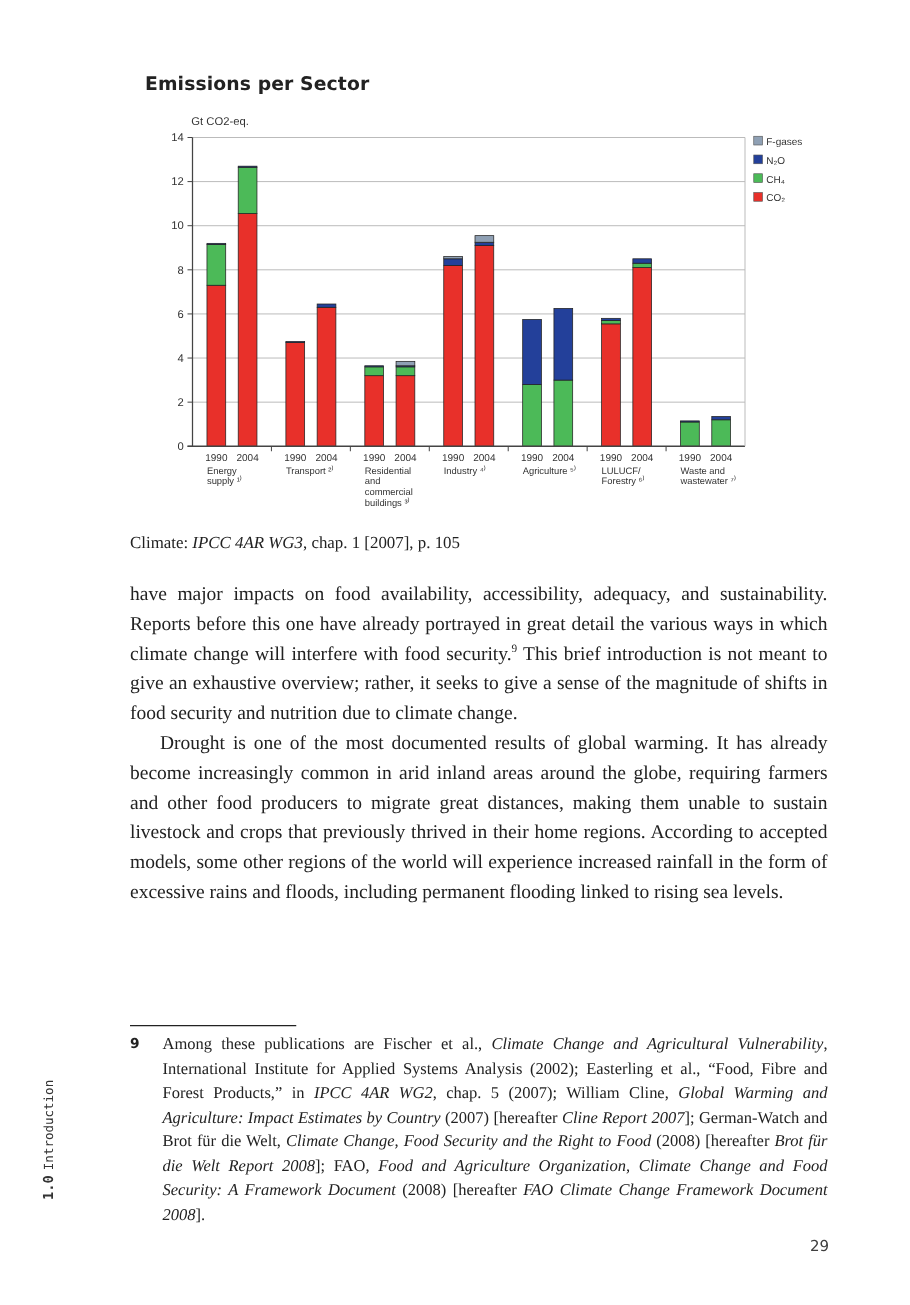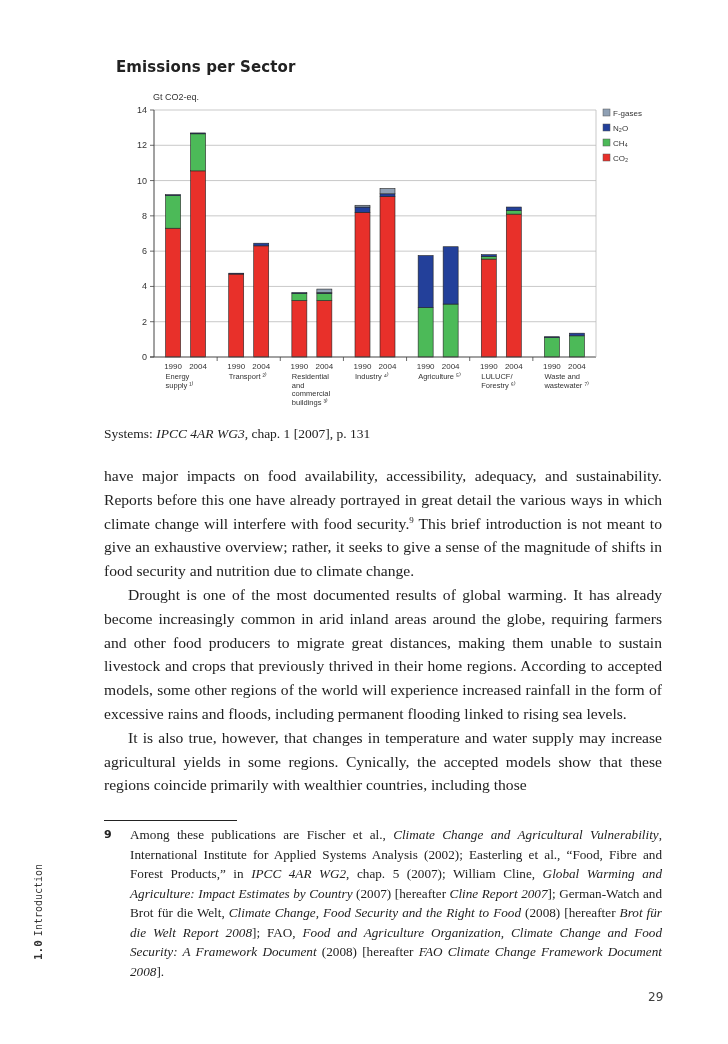--- a/index.html
+++ b/index.html
@@ -138,26 +138,25 @@
       <text x="513" y="31" font-size="8" fill="#333">F-gases</text>
       <rect x="503" y="39" width="7" height="7" fill="#23409a" stroke="#555" stroke-width="0.5"></rect>
       <text x="513" y="46" font-size="8" fill="#333">N₂O</text>
       <rect x="503" y="54" width="7" height="7" fill="#4cba58" stroke="#555" stroke-width="0.5"></rect>
       <text x="513" y="61" font-size="8" fill="#333">CH₄</text>
       <rect x="503" y="69" width="7" height="7" fill="#e8302a" stroke="#555" stroke-width="0.5"></rect>
       <text x="513" y="76" font-size="8" fill="#333">CO₂</text>
     </g>
 </svg>
 
-<div class="source"><span>Systems: </span><i>IPCC 4AR WG3</i><span>, chap. 1 [2007], p. 131</span></div>
+<div class="source"><span>Climate: </span><i>IPCC 4AR WG3</i><span>, chap. 1 [2007], p. 105</span></div>
 
 <div class="body-text">
   <p><span>have major impacts on food availability, accessibility, adequacy, and sustain­ability. Reports before this one have already portrayed in great detail the various ways in which climate change will interfere with food security.</span><sup>9</sup><span> This brief intro­duction is not meant to give an exhaustive overview; rather, it seeks to give a sense of the magnitude of shifts in food security and nutrition due to climate change.</span></p>
   <p class="indent">Drought is one of the most documented results of global warming. It has already become increasingly common in arid inland areas around the globe, requiring farmers and other food producers to migrate great distances, making them unable to sustain livestock and crops that previously thrived in their home regions. According to accepted models, some other regions of the world will experience increased rainfall in the form of excessive rains and floods, including permanent flooding linked to rising sea levels.</p>
-  <p class="indent">It is also true, however, that changes in temperature and water supply may increase agricultural yields in some regions. Cynically, the accepted models show that these regions coincide primarily with wealthier countries, including those</p>
 </div>
 
 <div class="rule"></div>
 
 <div class="footnote">
   <span class="fn-num">9</span>
   <div class="fn-text" id="fn-text"><span>Among these publications are Fischer et al., </span><i>Climate Change and Agricultural Vulnerability</i><span>, International Institute for Applied Systems Analysis (2002); Easterling et al., “Food, Fibre and Forest Products,” in </span><i>IPCC 4AR WG2</i><span>, chap. 5 (2007); William Cline, </span><i>Global Warming and Agriculture: Impact Estimates by Country</i><span> (2007) [hereafter </span><i>Cline Report 2007</i><span>]; German-Watch and Brot für die Welt, </span><i>Climate Change, Food Security and the Right to Food</i><span> (2008) [hereafter </span><i>Brot für die Welt Report 2008</i><span>]; FAO, </span><i>Food and Agriculture Organization, Climate Change and Food Security: A Framework Document</i><span> (2008) [hereafter </span><i>FAO Climate Change Framework Document 2008</i><span>].</span></div>
 </div>
 
 <div class="side-label"><b>1.0</b><span>Introduction</span></div>

